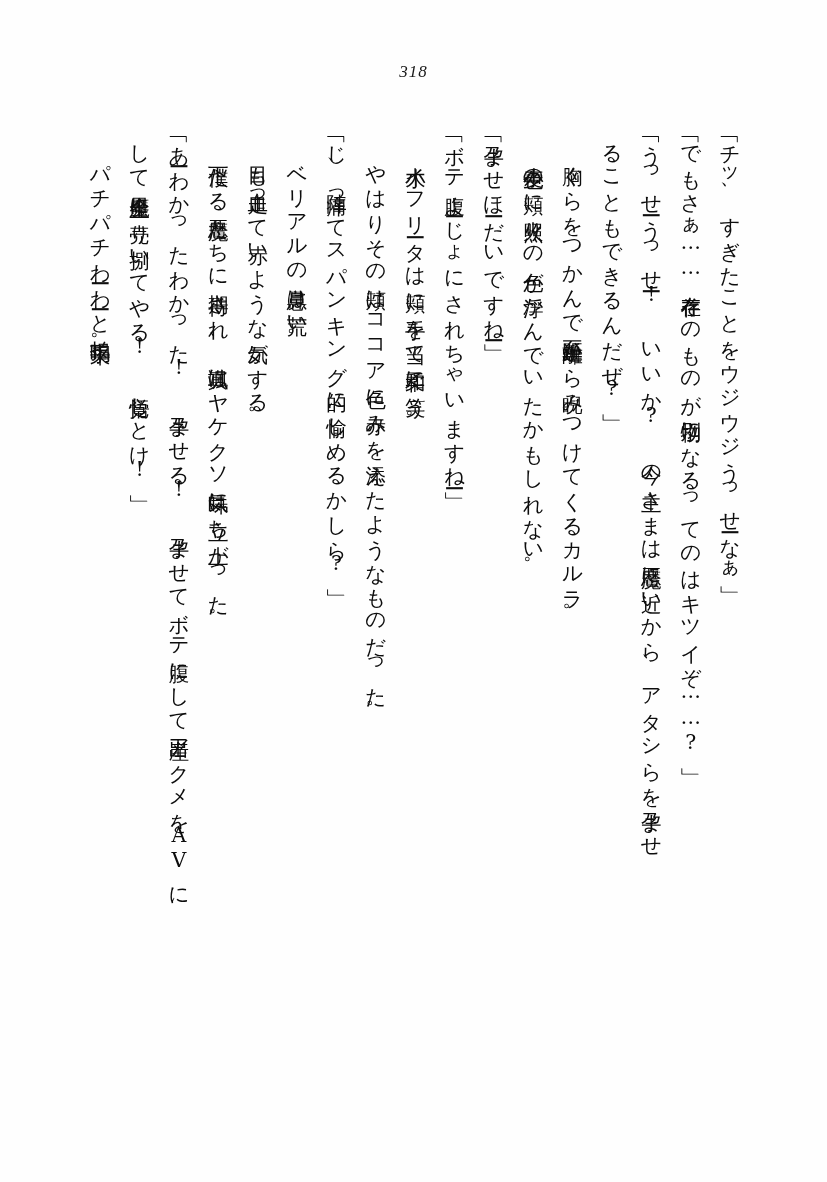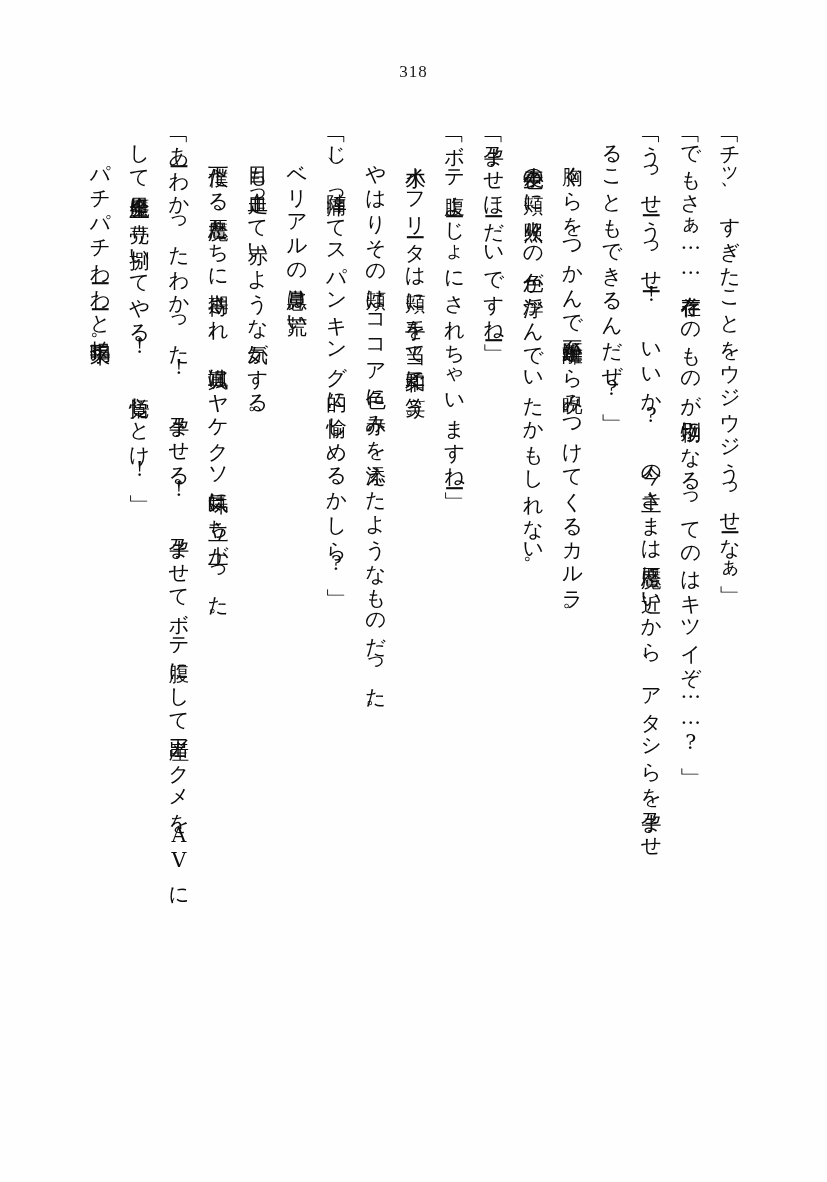--- a/index.html
+++ b/index.html
@@ -19,20 +19,21 @@
     position: absolute;
     inset: 0;
     background: #fefefe;
   }
   #page-number {
     position: absolute;
     top: 62px;
     left: 0;
     right: 0;
     text-align: center;
+    font-style: italic;
     font-size: 17px;
     letter-spacing: 1px;
     color: #1a1a1a;
     font-family: "Liberation Serif", "DejaVu Serif", serif;
   }
   #body-text {
     position: absolute;
     top: 130px;
     right: 78px;
     height: 960px;

